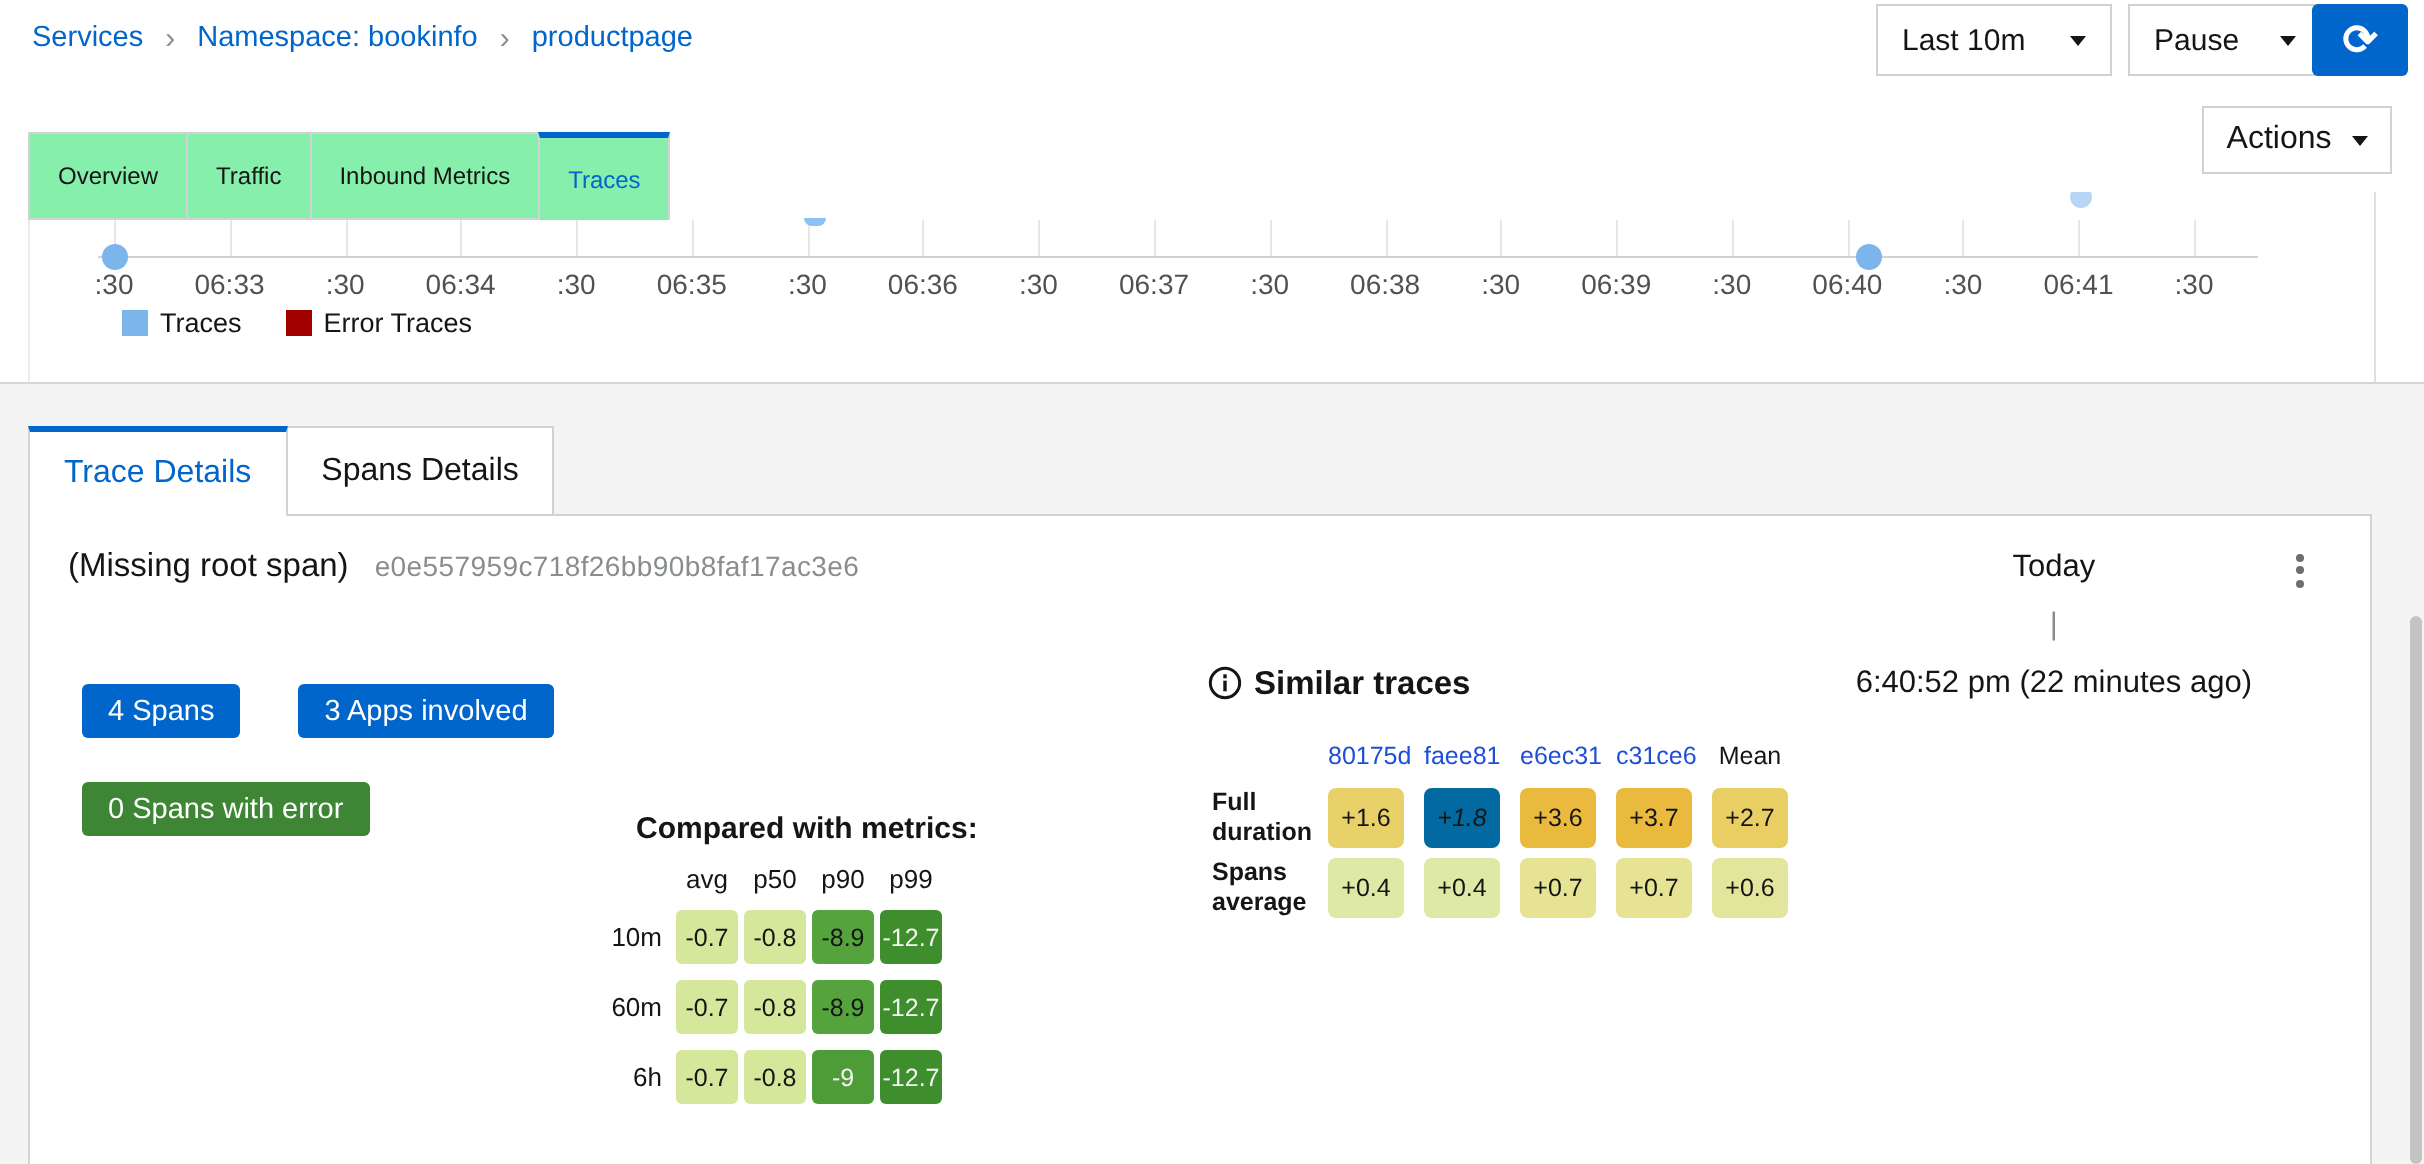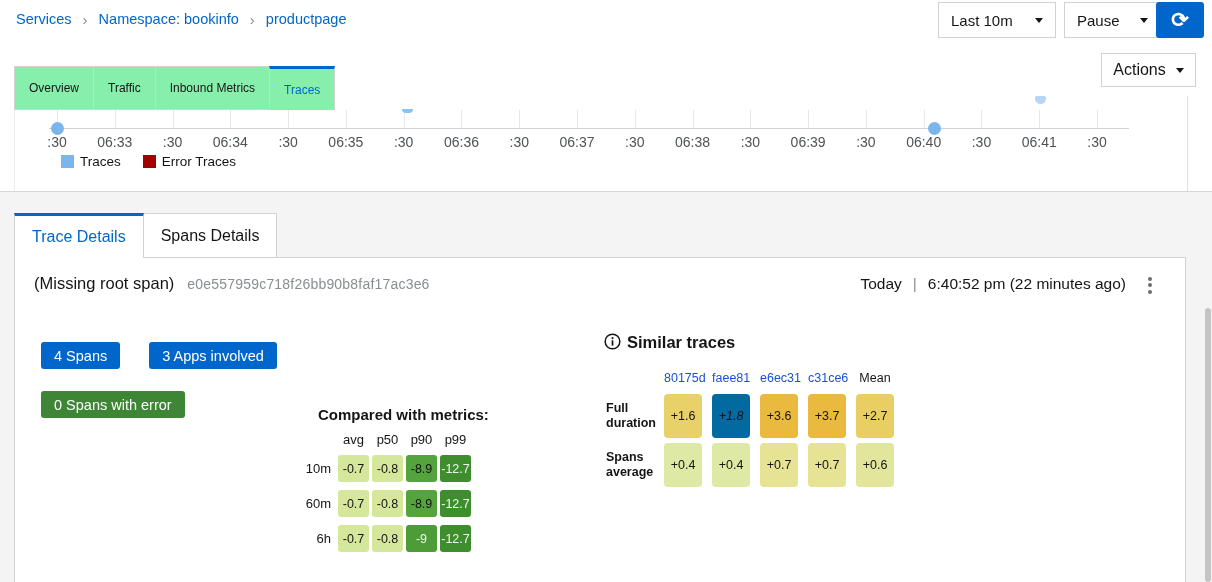--- a/index.html
+++ b/index.html
@@ -43,21 +43,21 @@
   
   .subtabs { position:absolute; left:14px; top:213px; height:45px; display:flex; z-index:3; }
   .subtab { border:1px solid #d2d2d2; background:#fff; padding:0 17px; font-size:16px; display:flex; align-items:center; margin-left:-1px; cursor:pointer; }
   .subtab:first-child { margin-left:0; }
   .subtab.active { border-top:3px solid #0066cc; border-bottom:none; color:#0066cc; position:relative; z-index:2; }
   
   .trace-card { position:absolute; left:14px; top:257px; width:1172px; height:345px; background:#fff; border:1px solid #d2d2d2; z-index:1; }
   .trace-head { position:absolute; left:19px; top:16px; display:flex; align-items:baseline; gap:13px; }
   .trace-title { font-size:16.5px; color:#151515; }
   .trace-id { font-size:14px; color:#8a8d90; letter-spacing:.2px; }
-  .trace-when { position:absolute; right:59px; top:17px; font-size:15.5px; display:flex; gap:11px; align-items:center; }
+  .trace-when { position:absolute; right:59px; top:17px; font-size:15.5px; display:flex; gap:11px; align-items:center;flex-direction:column; }
   .when-sep { color:#8a8d90; }
   .kebab { position:absolute; right:24px; top:14px; width:22px; height:26px; display:flex; flex-direction:column; align-items:center; justify-content:center; gap:2.5px; cursor:pointer; }
   .kebab i { width:4px; height:4px; border-radius:50%; background:#6a6e73; }
   
   .chips { position:absolute; left:26px; top:84px; }
   .chip-row { display:flex; gap:29px; margin-bottom:22px; }
   .chip { display:inline-flex; align-items:center; height:27px; padding:0 13px; border-radius:3px; color:#fff; font-size:14.5px; }
   
   .durations { position:absolute; left:303px; top:76px; font-size:15px; line-height:24px; }
   .durations b { font-weight:bold; margin-right:5px; }
@@ -65,21 +65,21 @@
   .matrix { position:absolute; left:278px; top:174px; display:grid; grid-template-columns:42px repeat(4,31px); column-gap:3px; row-gap:8px; }
   .m-h { font-size:13px; text-align:center; align-self:end; }
   .m-label { font-size:13px; text-align:right; align-self:center; padding-right:4px; }
   .m-cell { height:27px; border-radius:3px; display:flex; align-items:center; justify-content:center; font-size:12.5px; }
   
   .similar-heading { position:absolute; left:589px; top:75px; display:flex; gap:6px; font-size:16.5px; font-weight:bold; }
   .sim-grid { position:absolute; left:591px; top:101px; display:grid; grid-template-columns:48px repeat(5,38px); column-gap:10px; row-gap:5px; }
   .s-h { font-size:12.5px; text-align:center; align-self:end; padding-bottom:4px; }
   .s-h.link { color:#1d4ed8; cursor:pointer;margin-top:12px; }
   .s-label { font-size:12.5px; line-height:15px; color:#151515; align-self:center;font-weight:bold; }
-  .s-cell { height:44px; border-radius:4px; display:flex; align-items:center; justify-content:center; font-size:12.5px; color:#151515; }
+  .s-cell { height:30px; border-radius:4px; display:flex; align-items:center; justify-content:center; font-size:12.5px; color:#151515; }
   
   .scrollbar-thumb { position:absolute; right:1px; top:308px; width:6px; height:274px; background:#c4c4c4; border-radius:3px; }
 </style>
 </head>
 <body>
 
 <nav class="breadcrumb">
     <div class="crumb">Services</div>
     <div class="crumb-sep">›</div>
     <div class="crumb">Namespace: bookinfo</div>

